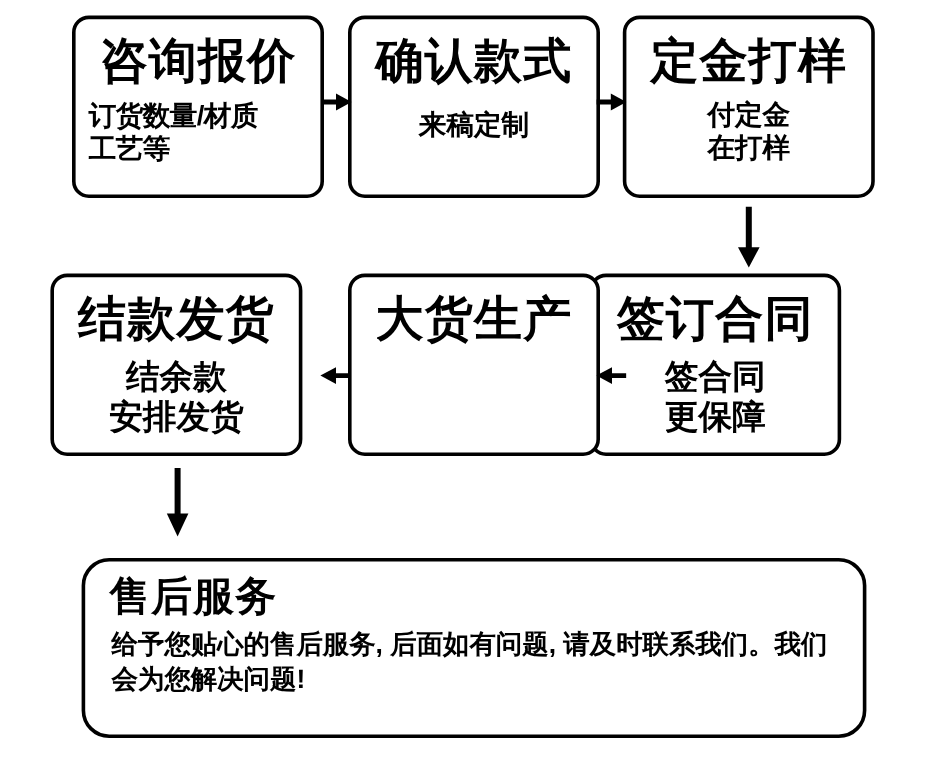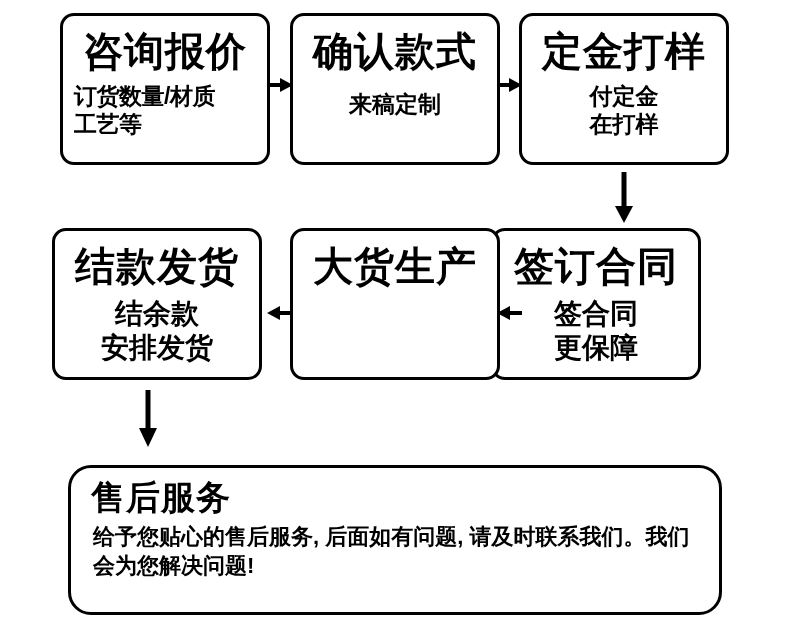--- a/index.html
+++ b/index.html
@@ -46,38 +46,38 @@
     white-space: pre-line;
   }
 
   
   .r1 { top: 13px; height: 152px; width: 210px; }
   .r1 .title { font-size: 40px; margin-top: 14px; }
   .r1 .sub   { font-size: 23px; margin-top: 10px; }
 
   #node-1 { left: 60px; }
   #node-2 { left: 290px; }
-  #node-3 { left: 519px; }
+  #node-3 { left: 519px; font-family: Liberation Serif, serif; }
 
   #node-1 .sub {
     text-align: left;
     align-self: flex-start;
     margin-left: 11px;
     letter-spacing: -0.5px;
   }
   #node-2 .sub { margin-top: 18px; }
 
   
   .r2 { top: 228px; height: 152px; width: 210px; }
   .r2 .title { font-size: 40px; margin-top: 14px; }
   .r2 .sub   { font-size: 28px; margin-top: 10px; }
 
   #node-4 { left: 491px; }
   #node-5 { left: 290px; }
-  #node-6 { left: 52px; }
+  #node-6 { left: 42px; }
 
   
   #node-7 {
     left: 68px;
     top: 465px;
     width: 654px;
     height: 150px;
     align-items: flex-start;
     justify-content: flex-start;
     border-radius: 23px;

